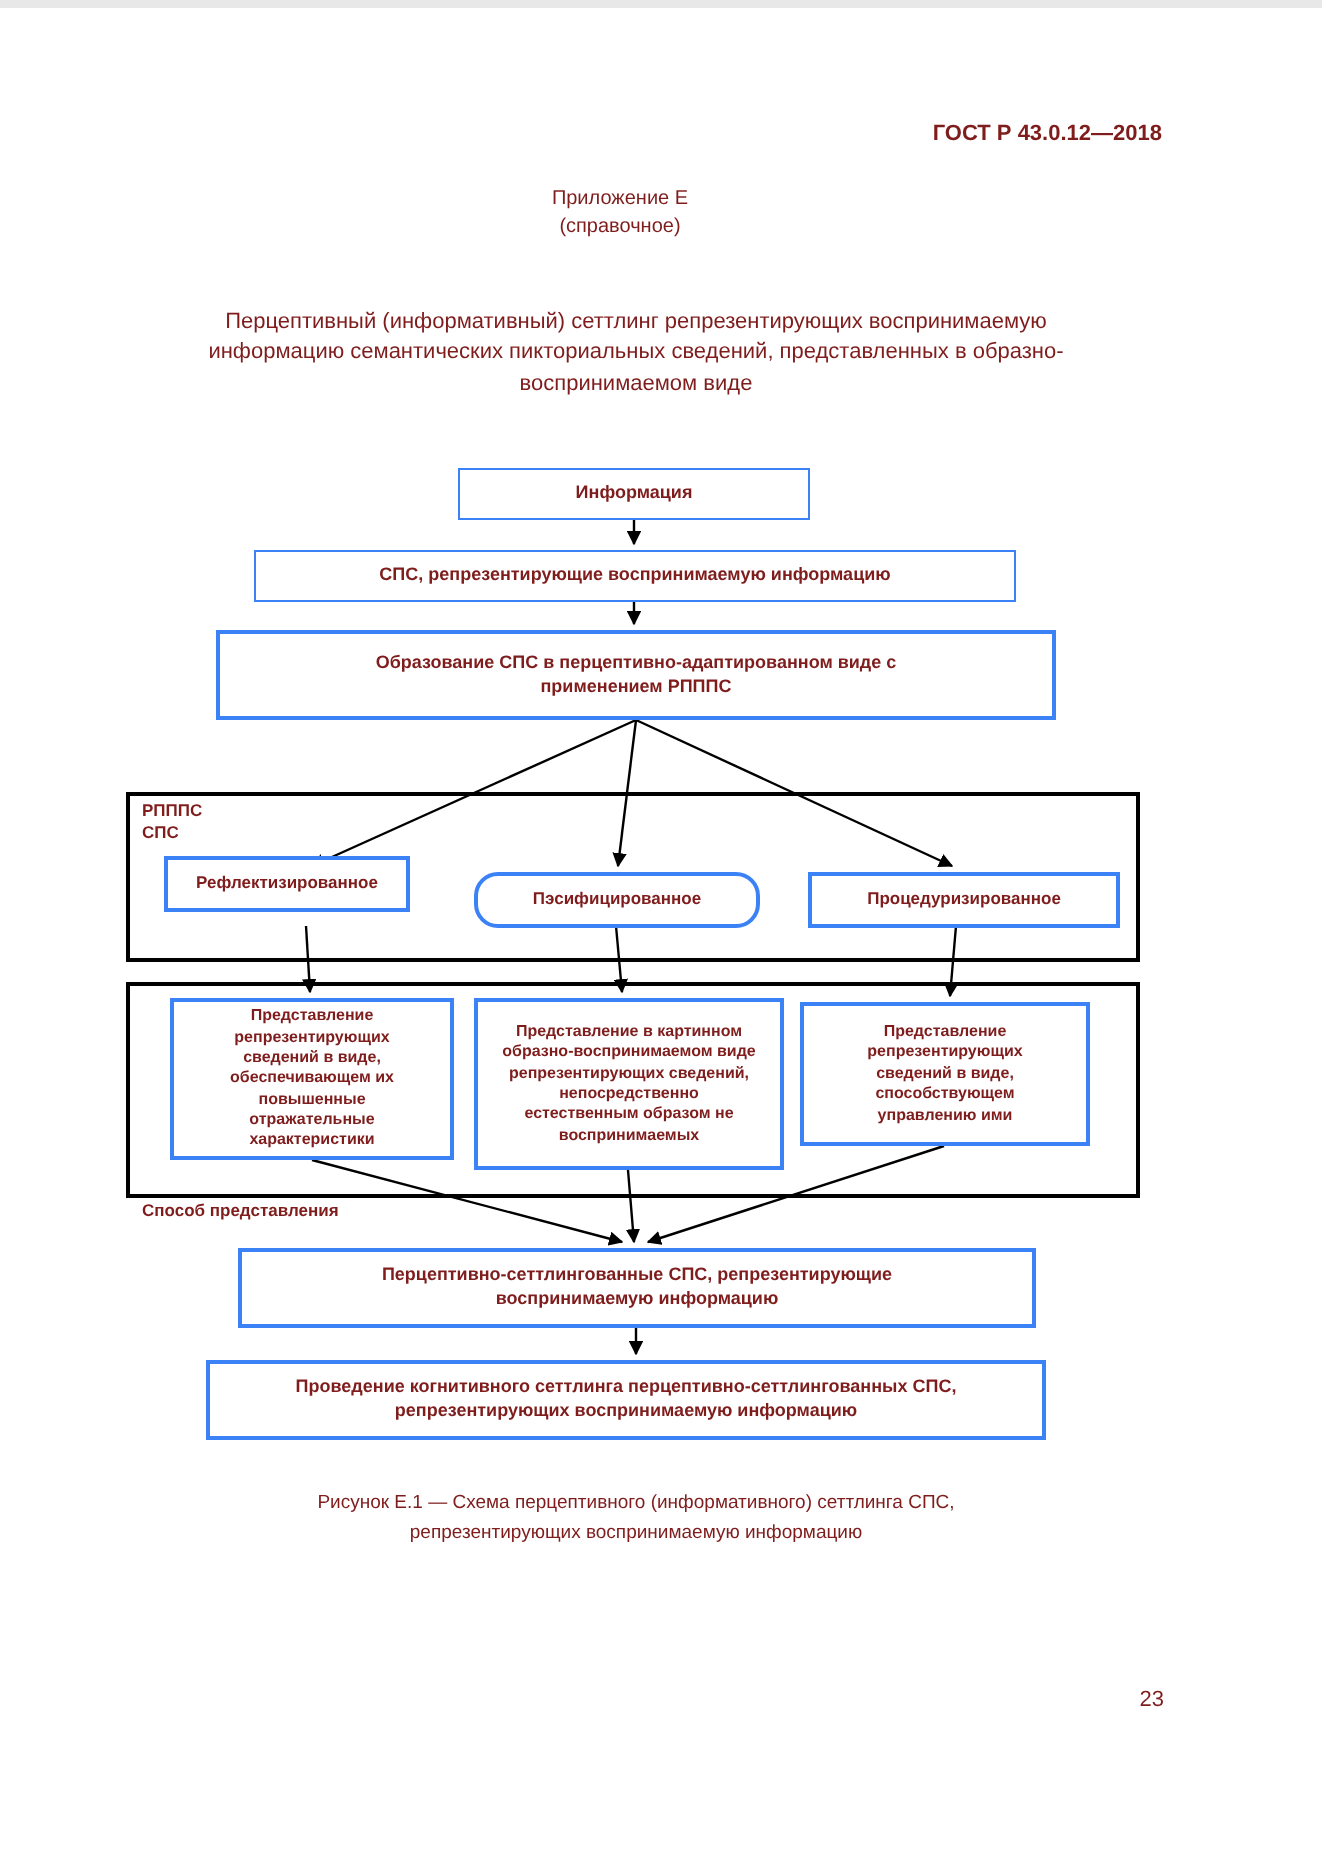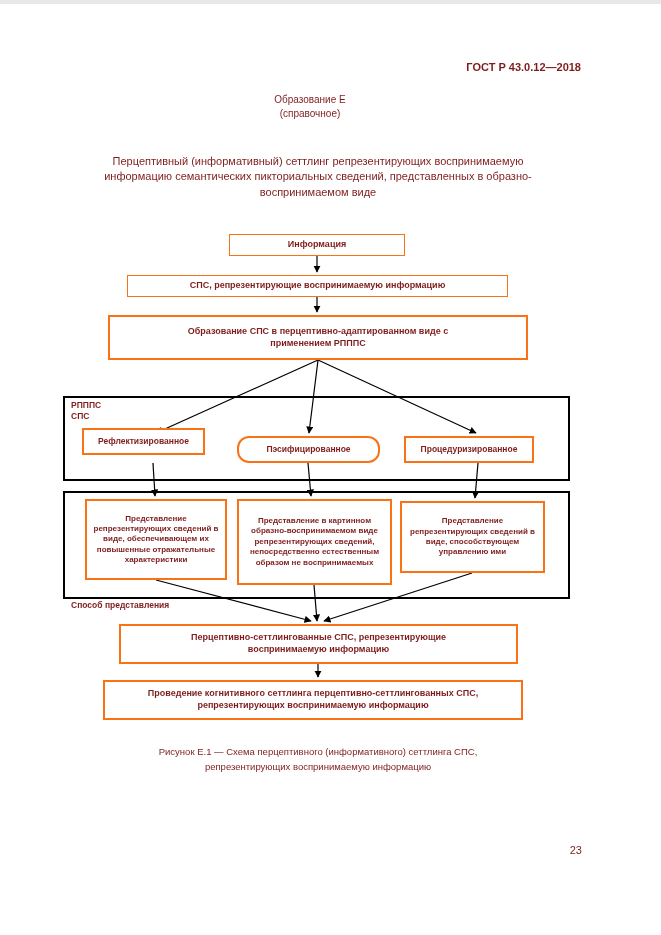--- a/index.html
+++ b/index.html
@@ -19,48 +19,48 @@
   .gframe{position:absolute;border:2px solid #000;box-sizing:border-box;background:transparent;z-index:1;}
   #c1{left:63px;top:392px;width:507px;height:85px;}
   #c2{left:63px;top:487px;width:507px;height:108px;}
   .glabel{position:absolute;font-size:8.5px;font-weight:bold;line-height:1.3;z-index:3;}
   #l1{left:71px;top:396px;}
   #l2{left:71px;top:596px;}
 
   .arrows{position:absolute;left:0;top:0;z-index:2;pointer-events:none;}
 
   .box{
-    position:absolute;border:2px solid #f97316;background:#fff;box-sizing:border-box;
+    position:absolute;border:2px solid #3b82f6;background:#fff;box-sizing:border-box;
     display:flex;align-items:center;justify-content:center;text-align:center;
-    font-weight:bold;line-height:1.3;padding:2px;z-index:3;
+    font-weight:bold;line-height:1.3;padding:12px;z-index:3;
   }
   #b-info{left:229px;top:230px;width:176px;height:22px;font-size:9px;border-width:1px;}
   #b-sps {left:127px;top:271px;width:381px;height:22px;font-size:9px;border-width:1px;}
   #b-form{left:108px;top:311px;width:420px;height:45px;font-size:9px;}
   #b-form span{display:inline-block;max-width:320px;}
   #b-br1{left:82px; top:424px;width:123px;height:27px;font-size:8.5px;}
   #b-br2{left:237px;top:432px;width:143px;height:27px;font-size:8.5px;border-radius:12px;}
-  #b-br3{left:404px;top:432px;width:130px;height:27px;font-size:8.5px;}
+  #b-br3{left:404px;top:432px;width:156px;height:27px;font-size:8.5px;}
   #b-r1{left:85px; top:495px;width:142px;height:81px;font-size:8px;}
   #b-r2{left:237px;top:495px;width:155px;height:86px;font-size:8px;}
   #b-r3{left:400px;top:497px;width:145px;height:72px;font-size:8px;}
   #b-set{left:119px;top:620px;width:399px;height:40px;font-size:9px;}
   #b-set span{display:inline-block;max-width:300px;}
   #b-fin{left:103px;top:676px;width:420px;height:40px;font-size:9px;}
   #b-fin span{display:inline-block;max-width:380px;}
 </style>
 </head>
 <body>
 
 <div class="page">
 
   <div class="docref">ГОСТ Р 43.0.12—2018</div>
 
   <div class="appendix">
-    <div>Образование Е</div>
+    <div>Приложение Е</div>
     <div>(справочное)</div>
   </div>
 
   <div class="title">
     <span>Перцептивный (информативный) сеттлинг репрезентирующих воспринимаемую информацию семантических пикториальных сведений, представленных в образно-воспринимаемом виде</span>
   </div>
 
   <div class="gframe" id="c1"></div>
   <div class="glabel" id="l1">
     <div>РПППС</div>

